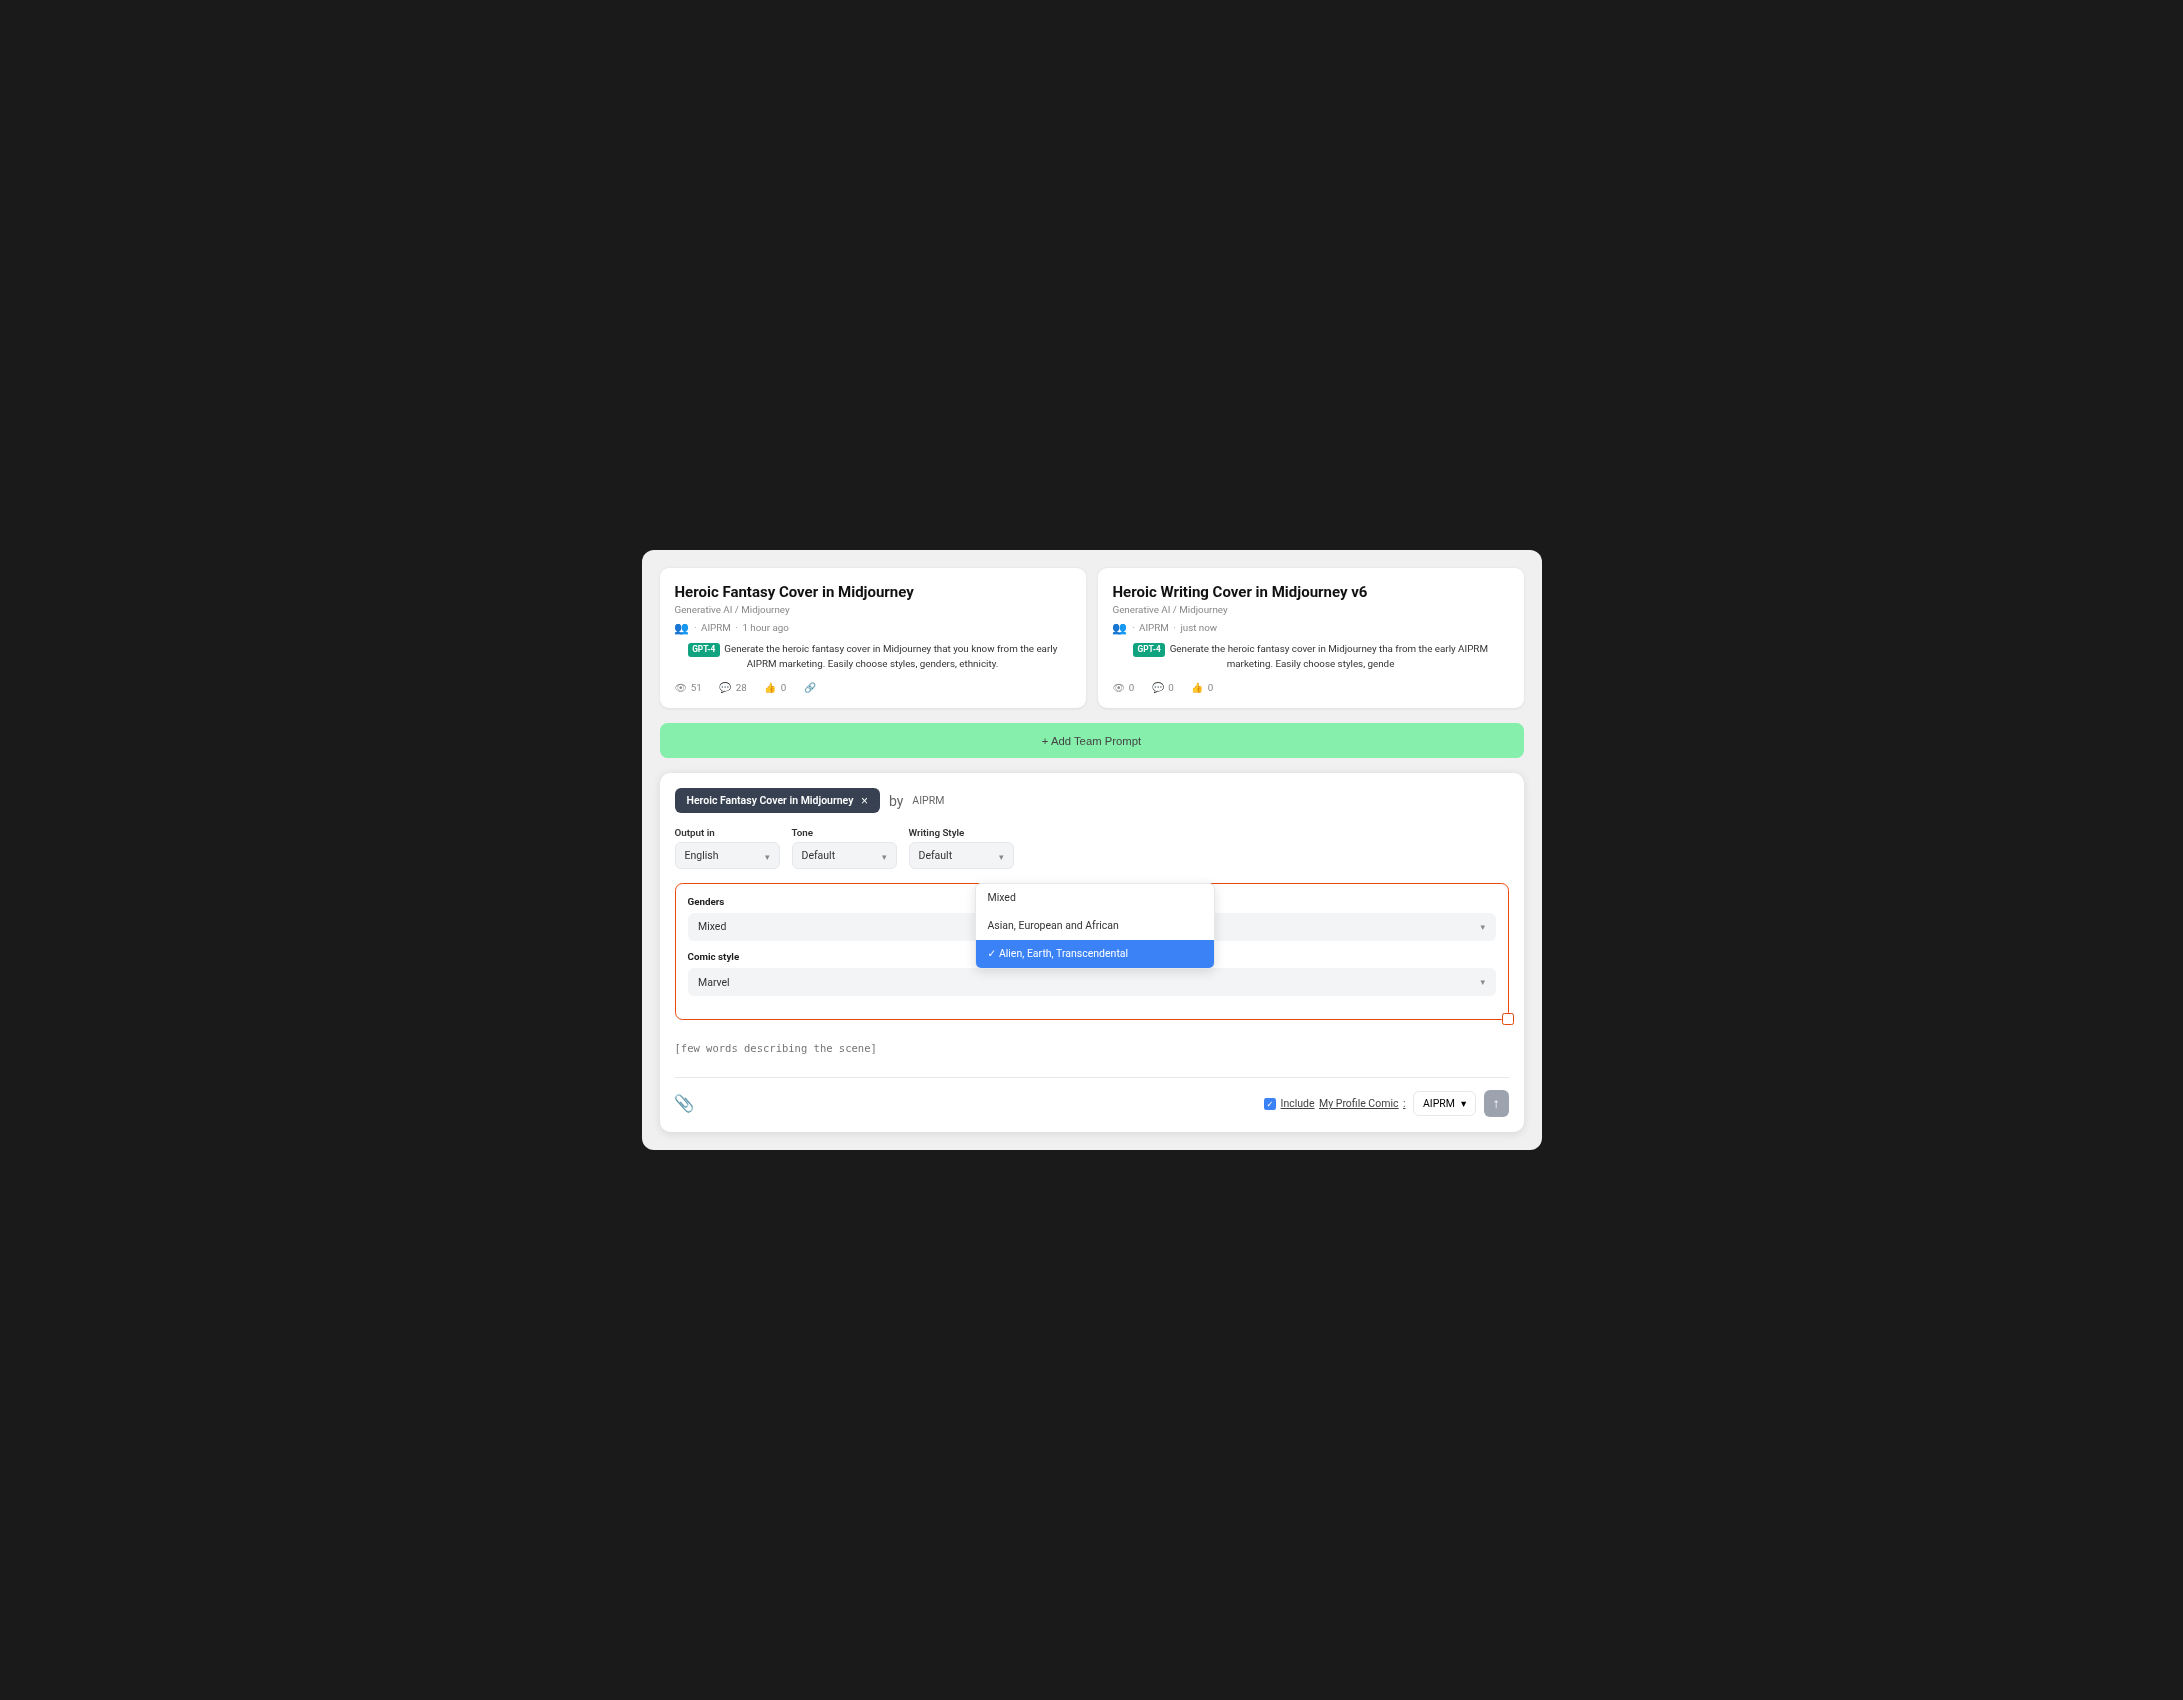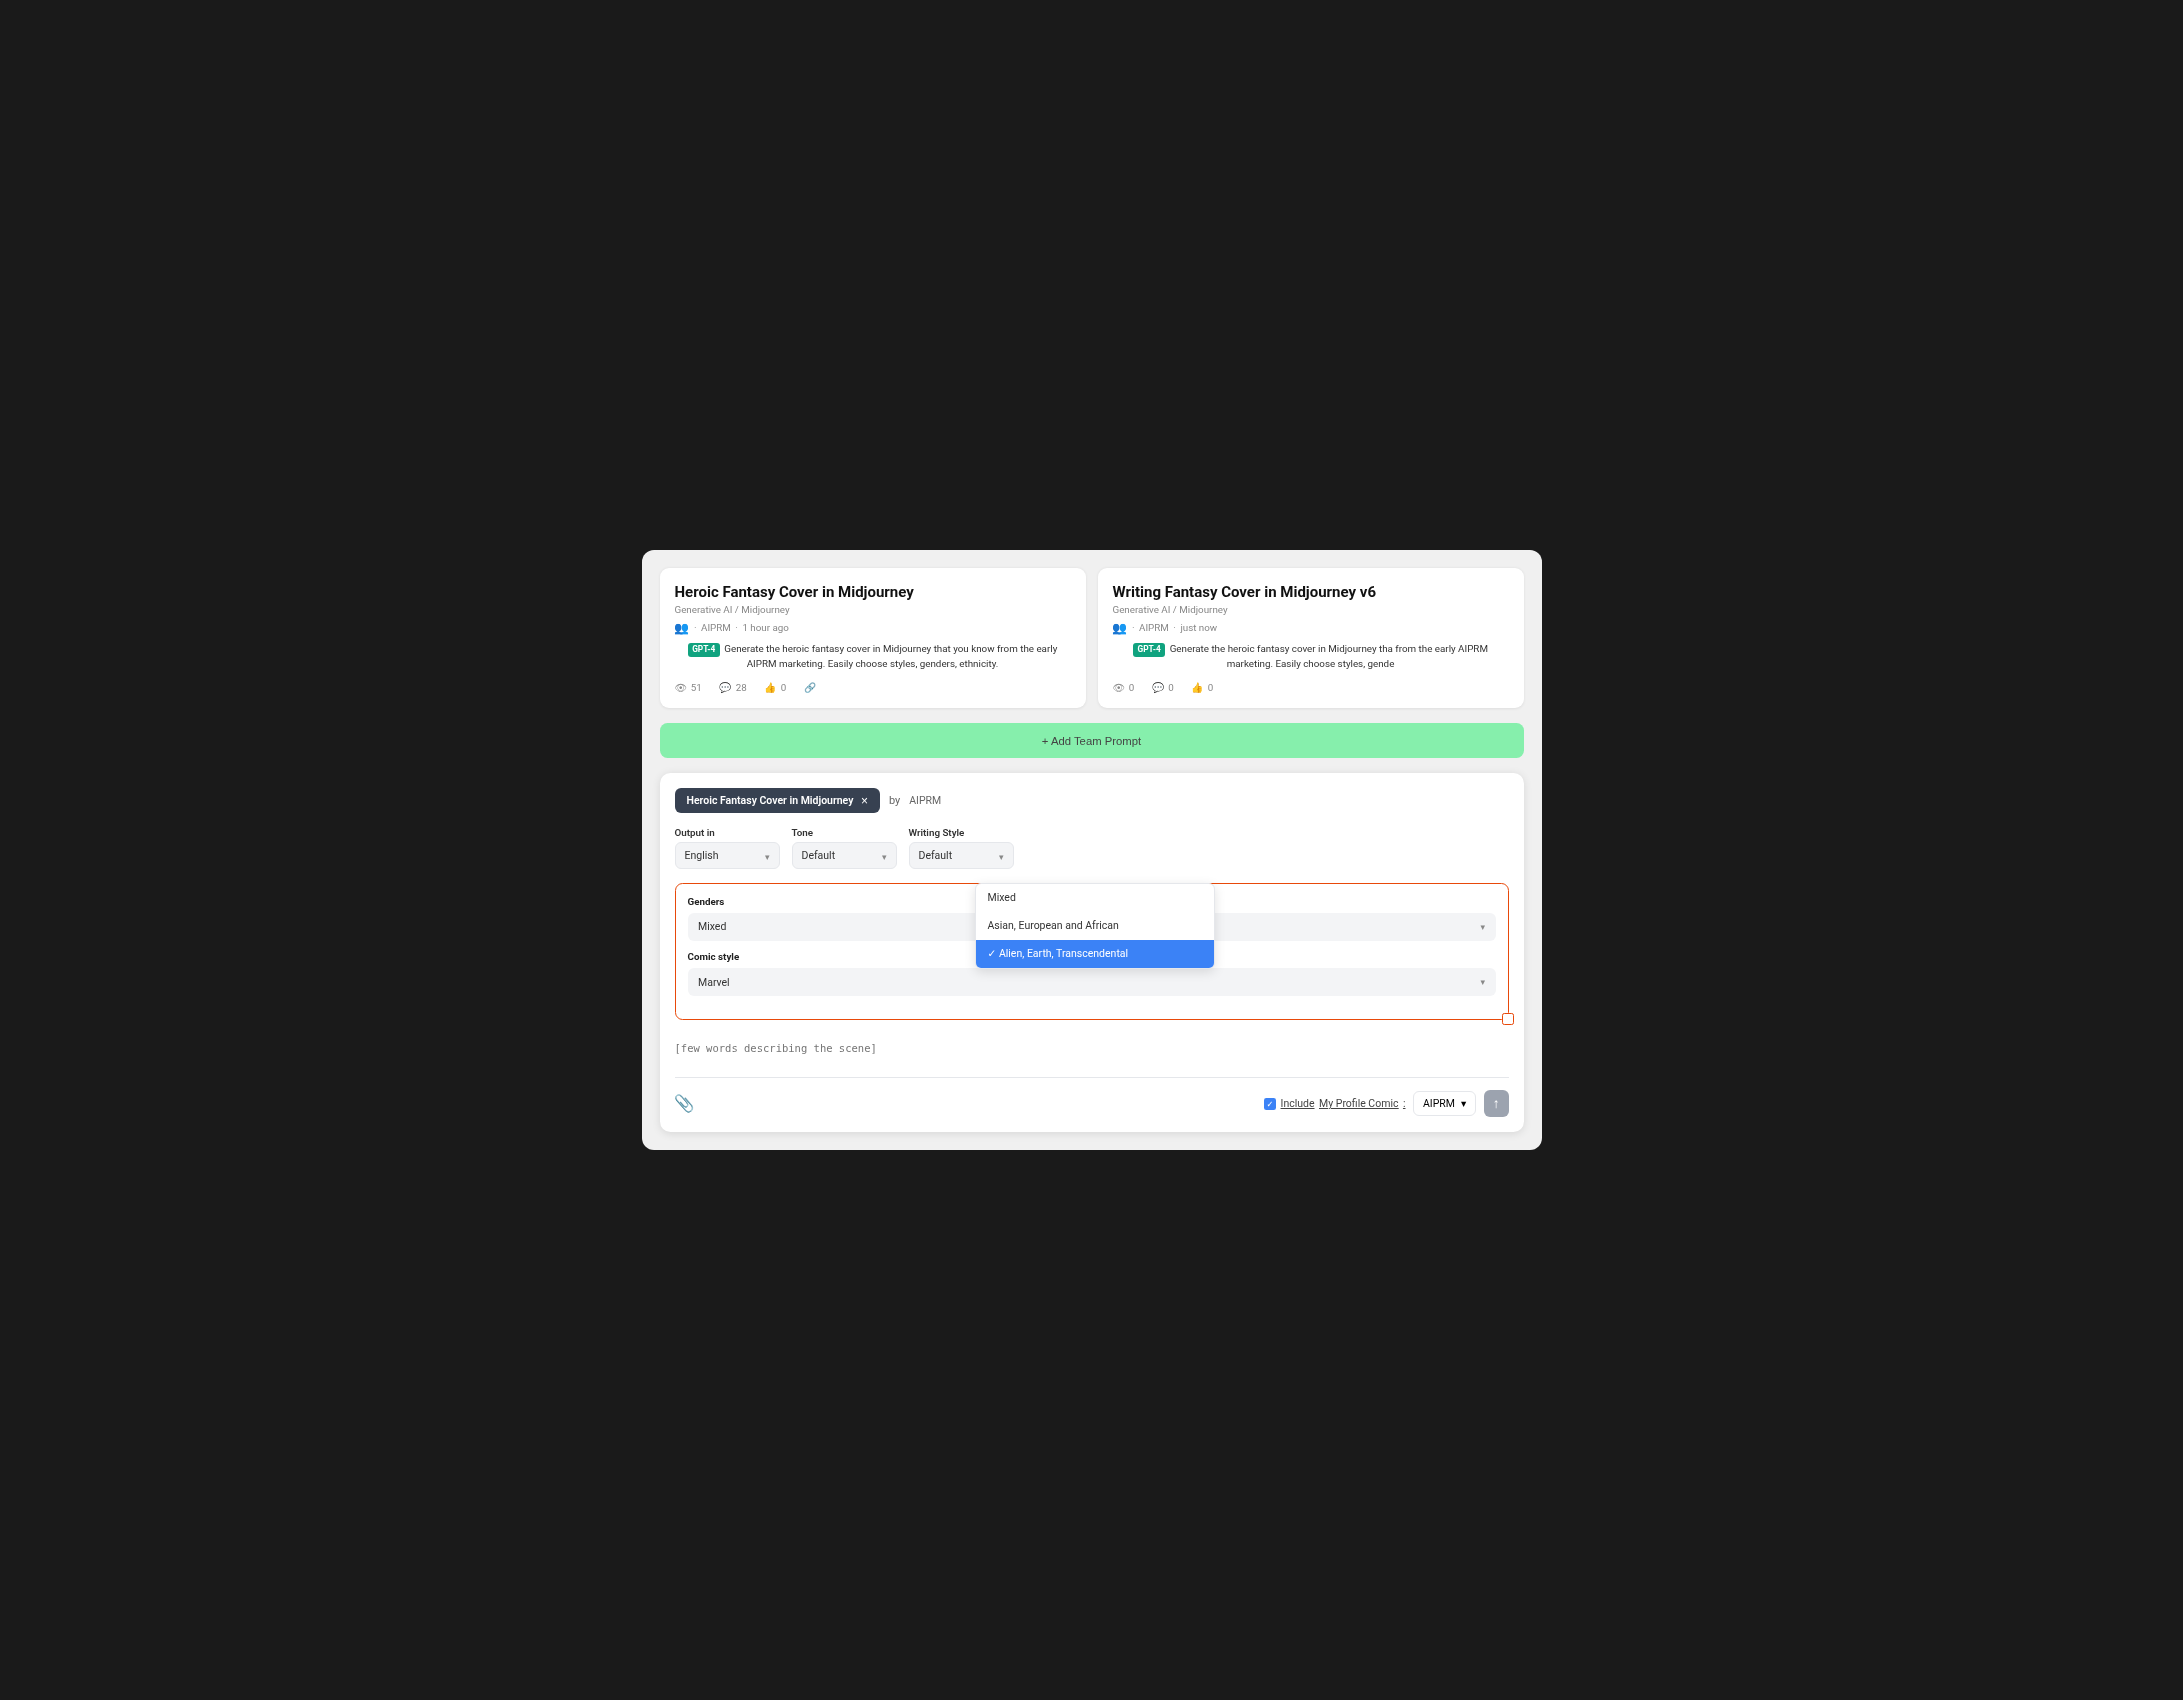--- a/index.html
+++ b/index.html
@@ -146,21 +146,21 @@
     .close-btn {
       background: none;
       border: none;
       color: #fff;
       cursor: pointer;
       font-size: 12px;
       line-height: 1;
     }
 
     .by-label {
-      font-size: 11px;
+      font-size: 14px;
       color: #666;
     }
 
     .by-name {
       font-size: 10.5px;
       color: #666;
     }
 
     
     .dropdowns-row {
@@ -399,21 +399,21 @@
         </div>
         <div class="stat-item">
           <span>👍</span>
           <span>0</span>
         </div>
         <span>🔗</span>
       </div>
     </div>
 
     <div class="prompt-card">
-      <div class="card-title">Writing Fantasy Cover in Midjourney v6</div>
+      <div class="card-title">Heroic Writing Cover in Midjourney v6</div>
       <div class="card-category">Generative AI / Midjourney</div>
       <div class="card-meta">
         <span class="card-meta-icon">👥</span>
         <span>·</span>
         <span>AIPRM</span>
         <span>·</span>
         <span>just now</span>
       </div>
       <div class="card-description">
         <span class="gpt-badge">GPT-4</span><span>Generate the heroic fantasy cover in Midjourney tha from the early AIPRM marketing. Easily choose styles, gende</span>

